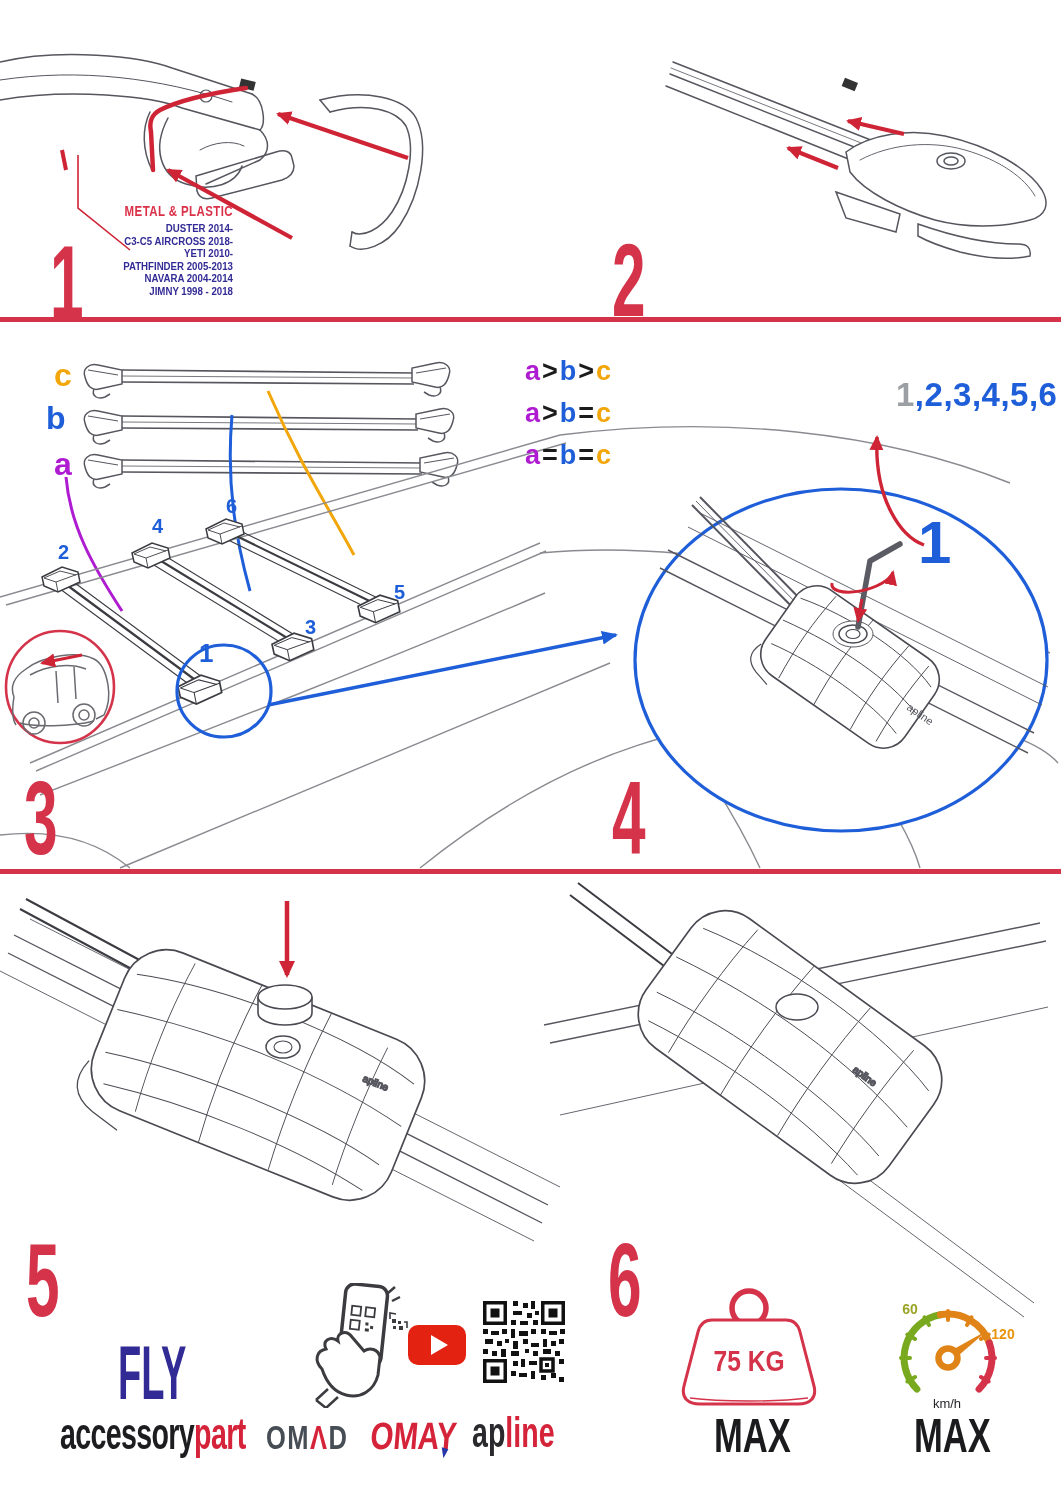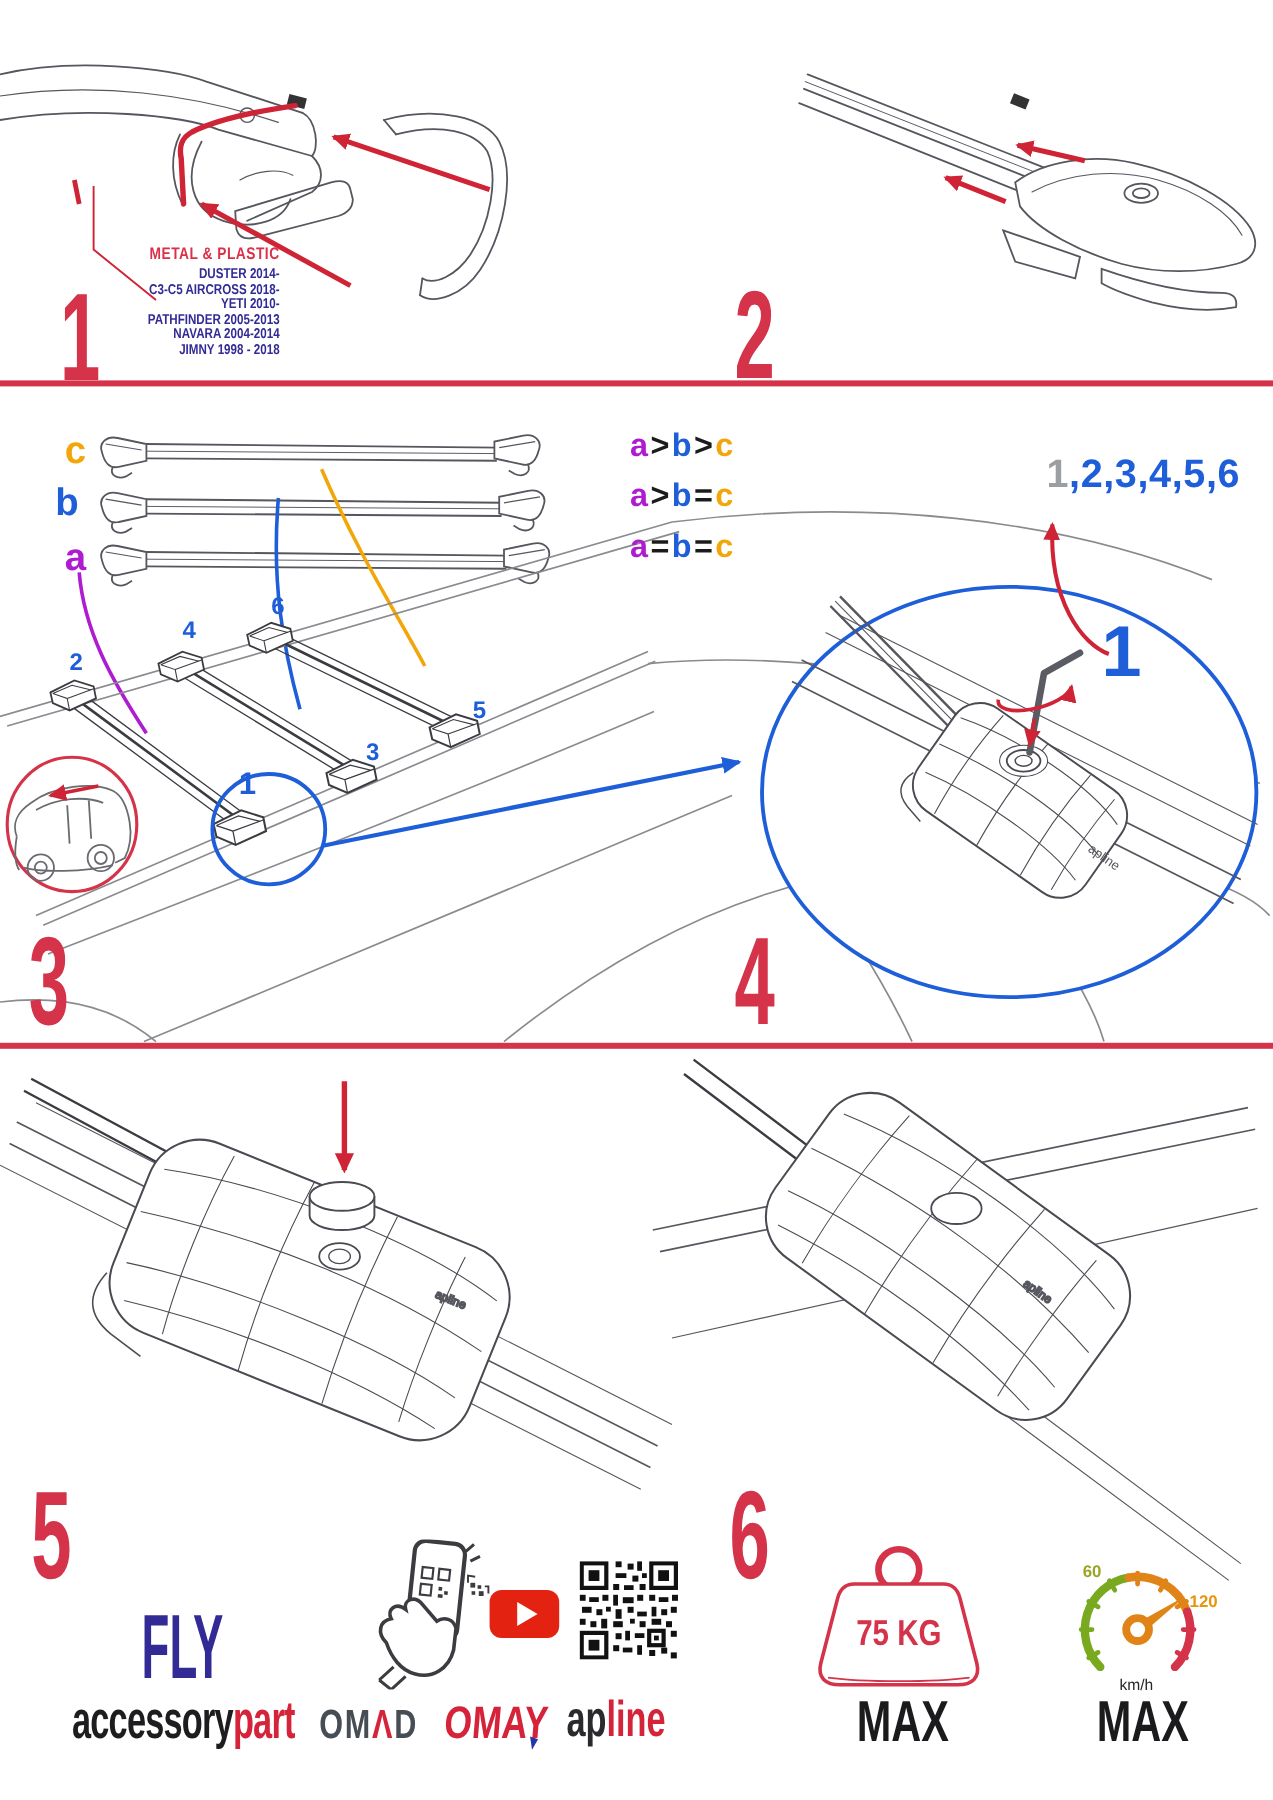--- a/index.html
+++ b/index.html
@@ -15,21 +15,21 @@
   .num{position:absolute;font-size:104px;font-weight:bold;line-height:0.78;
        color:var(--red);transform:scaleX(.58);transform-origin:left top;letter-spacing:-3px;}
   .metal-block{position:absolute;left:28px;top:203px;width:205px;text-align:right;
        transform:scaleX(.82);transform-origin:100% 0;}
   .metal-title{color:#da3048;font-size:14px;font-weight:bold;letter-spacing:.5px;margin-bottom:3px;}
   .model-line{color:var(--navy);font-size:11.8px;font-weight:bold;line-height:12.6px;}
   .bar-label{position:absolute;font-size:32px;font-weight:bold;line-height:1;}
   .cmp{position:absolute;left:525px;top:358px;text-align:center;}
   .cmp-row{font-size:27px;font-weight:bold;letter-spacing:2px;margin-bottom:15px;line-height:1;}
   .ca{color:var(--purple);} .cb{color:var(--blue);} .cc{color:var(--orange);} .cop{color:#1b1b1b;}
-  .seq{position:absolute;left:872px;top:378px;font-size:33px;font-weight:bold;letter-spacing:.5px;line-height:1;}
+  .seq{position:absolute;left:896px;top:378px;font-size:33px;font-weight:bold;letter-spacing:.5px;line-height:1;}
   .seq .first{color:var(--seqgray);} .seq .rest{color:var(--blue);}
   .pos{position:absolute;color:var(--blue);font-weight:bold;font-size:20px;line-height:1;}
   .detail-one{position:absolute;left:918px;top:513px;color:var(--blue);
        font-size:60px;font-weight:bold;line-height:1;}
   .fly{position:absolute;left:118px;top:1337px;font-size:76px;font-weight:bold;line-height:.95;
        color:var(--navy);transform:scaleX(.5);transform-origin:left top;}
   .accpart{position:absolute;left:60px;top:1412px;font-size:44px;font-weight:bold;line-height:1;
        letter-spacing:-1px;transform:scaleX(.65);transform-origin:left top;color:#1d1d20;}
   .accpart .red{color:var(--logored);}
   .omad{position:absolute;left:266px;top:1420px;font-size:34px;font-weight:bold;line-height:1;

